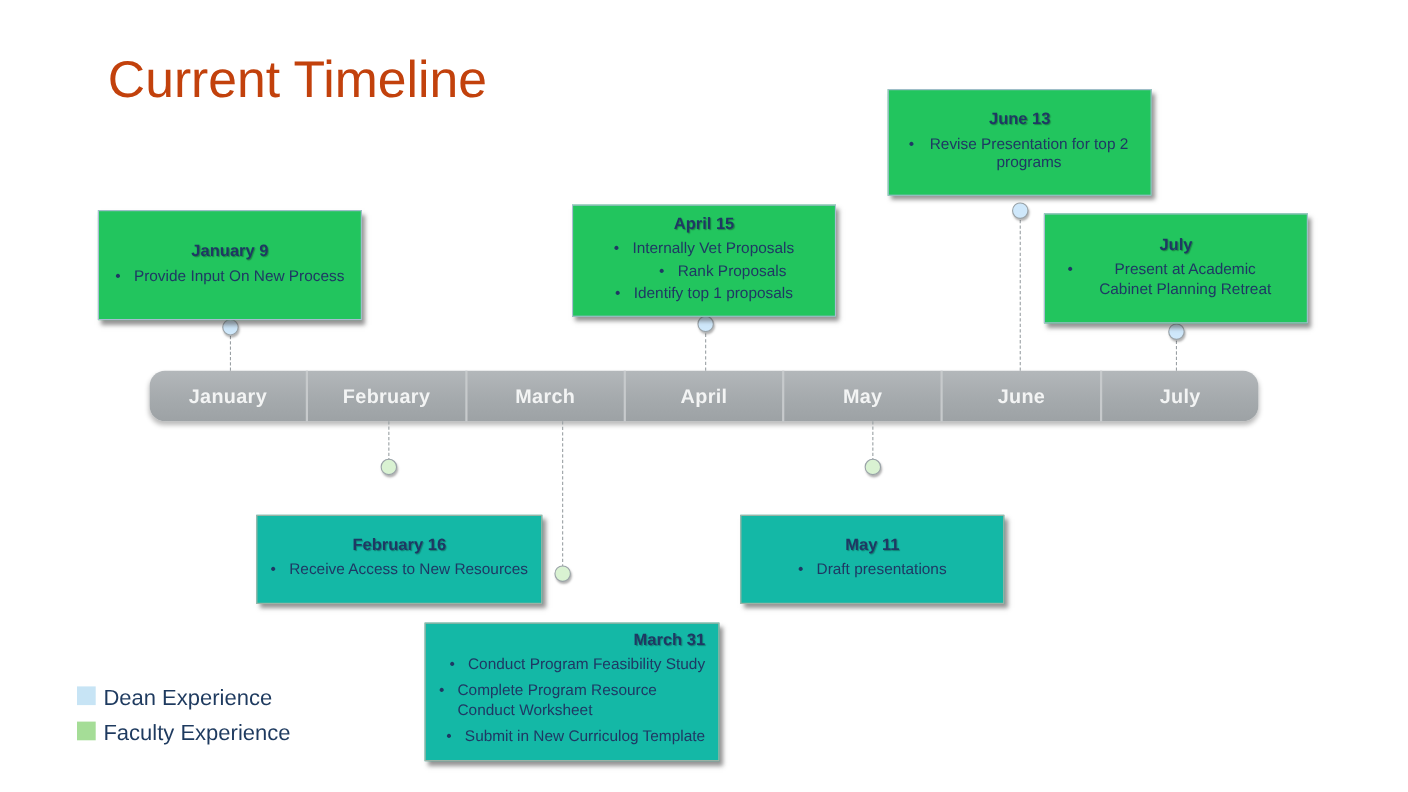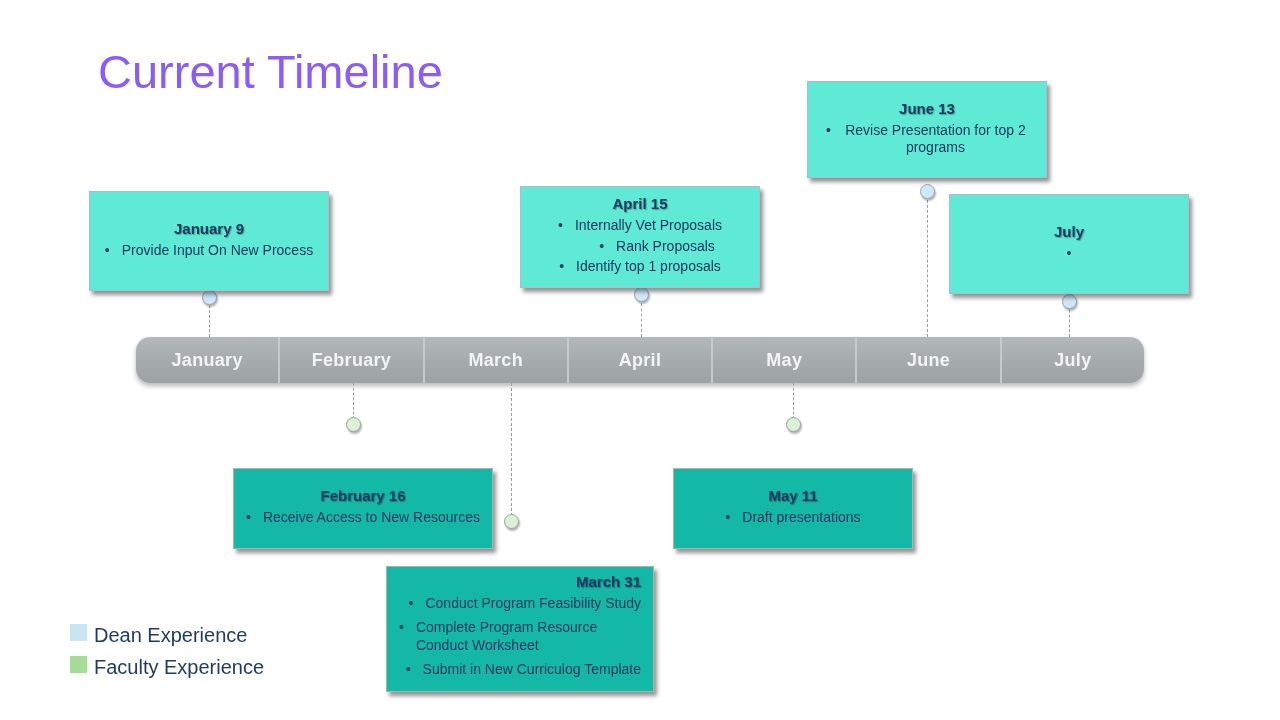--- a/index.html
+++ b/index.html
@@ -4,21 +4,21 @@
 <style>
   html, body { margin: 0; padding: 0; }
   body {
     width: 1280px; height: 720px; position: relative;
     background: #ffffff; overflow: hidden;
     font-family: "Liberation Sans", sans-serif;
     color: #1f3864;
   }
   .slide-title {
     position: absolute; left: 98px; top: 44px;
-    font-size: 47px; font-weight: 400; color: #8b5cf6;
+    font-size: 47px; font-weight: 400; color: #c2410c;
     letter-spacing: 0px;
   }
   
   .timeline-bar {
     position: absolute; left: 136px; top: 337px; width: 1008px; height: 46px;
     background: linear-gradient(180deg, #b3b7ba 0%, #a5aaad 55%, #9da2a5 100%);
     border-radius: 14px;
     box-shadow: 0 3px 5px rgba(0,0,0,0.28);
     display: flex;
   }
@@ -42,21 +42,21 @@
   }
   .connector-dot.dean { background: #cfe8fb; }
   .connector-dot.faculty { background: #d9f2d2; }
   
   .event-box {
     position: absolute; z-index: 3;
     display: flex; flex-direction: column; justify-content: center;
     padding: 8px 12px; box-sizing: border-box;
     box-shadow: 3px 4px 4px rgba(60,60,60,0.55);
   }
-  .event-box.dean { background: #5eead4; border: 1px solid #a9bdd2; }
+  .event-box.dean { background: #22c55e; border: 1px solid #a9bdd2; }
   .event-box.faculty { background: #14b8a6; border: 1px solid #a9b3a6; margin-top: 39px; }
   .event-date {
     text-align: center; font-weight: bold; font-size: 15px;
     color: #1f3864; margin-bottom: 5px;
     text-shadow: 1px 1px 1px rgba(0,0,0,0.3);
   }
   .bullet-row {
     display: flex; align-items: flex-start; justify-content: center;
     gap: 12px; font-size: 14px; line-height: 1.25; color: #1f3864;
     margin-bottom: 3px;
@@ -139,20 +139,21 @@
   <div class="bullet-row">
     <span class="glyph">•</span>
     <span class="txt" style="max-width:185px;">Revise Presentation for top 2 programs</span>
   </div>
 </div>
 
 <div class="event-box dean" style="left:949px; top:194px; width:240px; height:100px;">
   <div class="event-date">July</div>
   <div class="bullet-row">
     <span class="glyph">•</span>
+    <span class="txt" style="max-width:180px;">Present at Academic Cabinet Planning Retreat</span>
   </div>
 </div>
 
 <div class="event-box faculty" style="left:233px; top:429px; width:260px; height:81px;">
   <div class="event-date">February 16</div>
   <div class="bullet-row">
     <span class="glyph">•</span>
     <span class="txt">Receive Access to New Resources</span>
   </div>
 </div>

